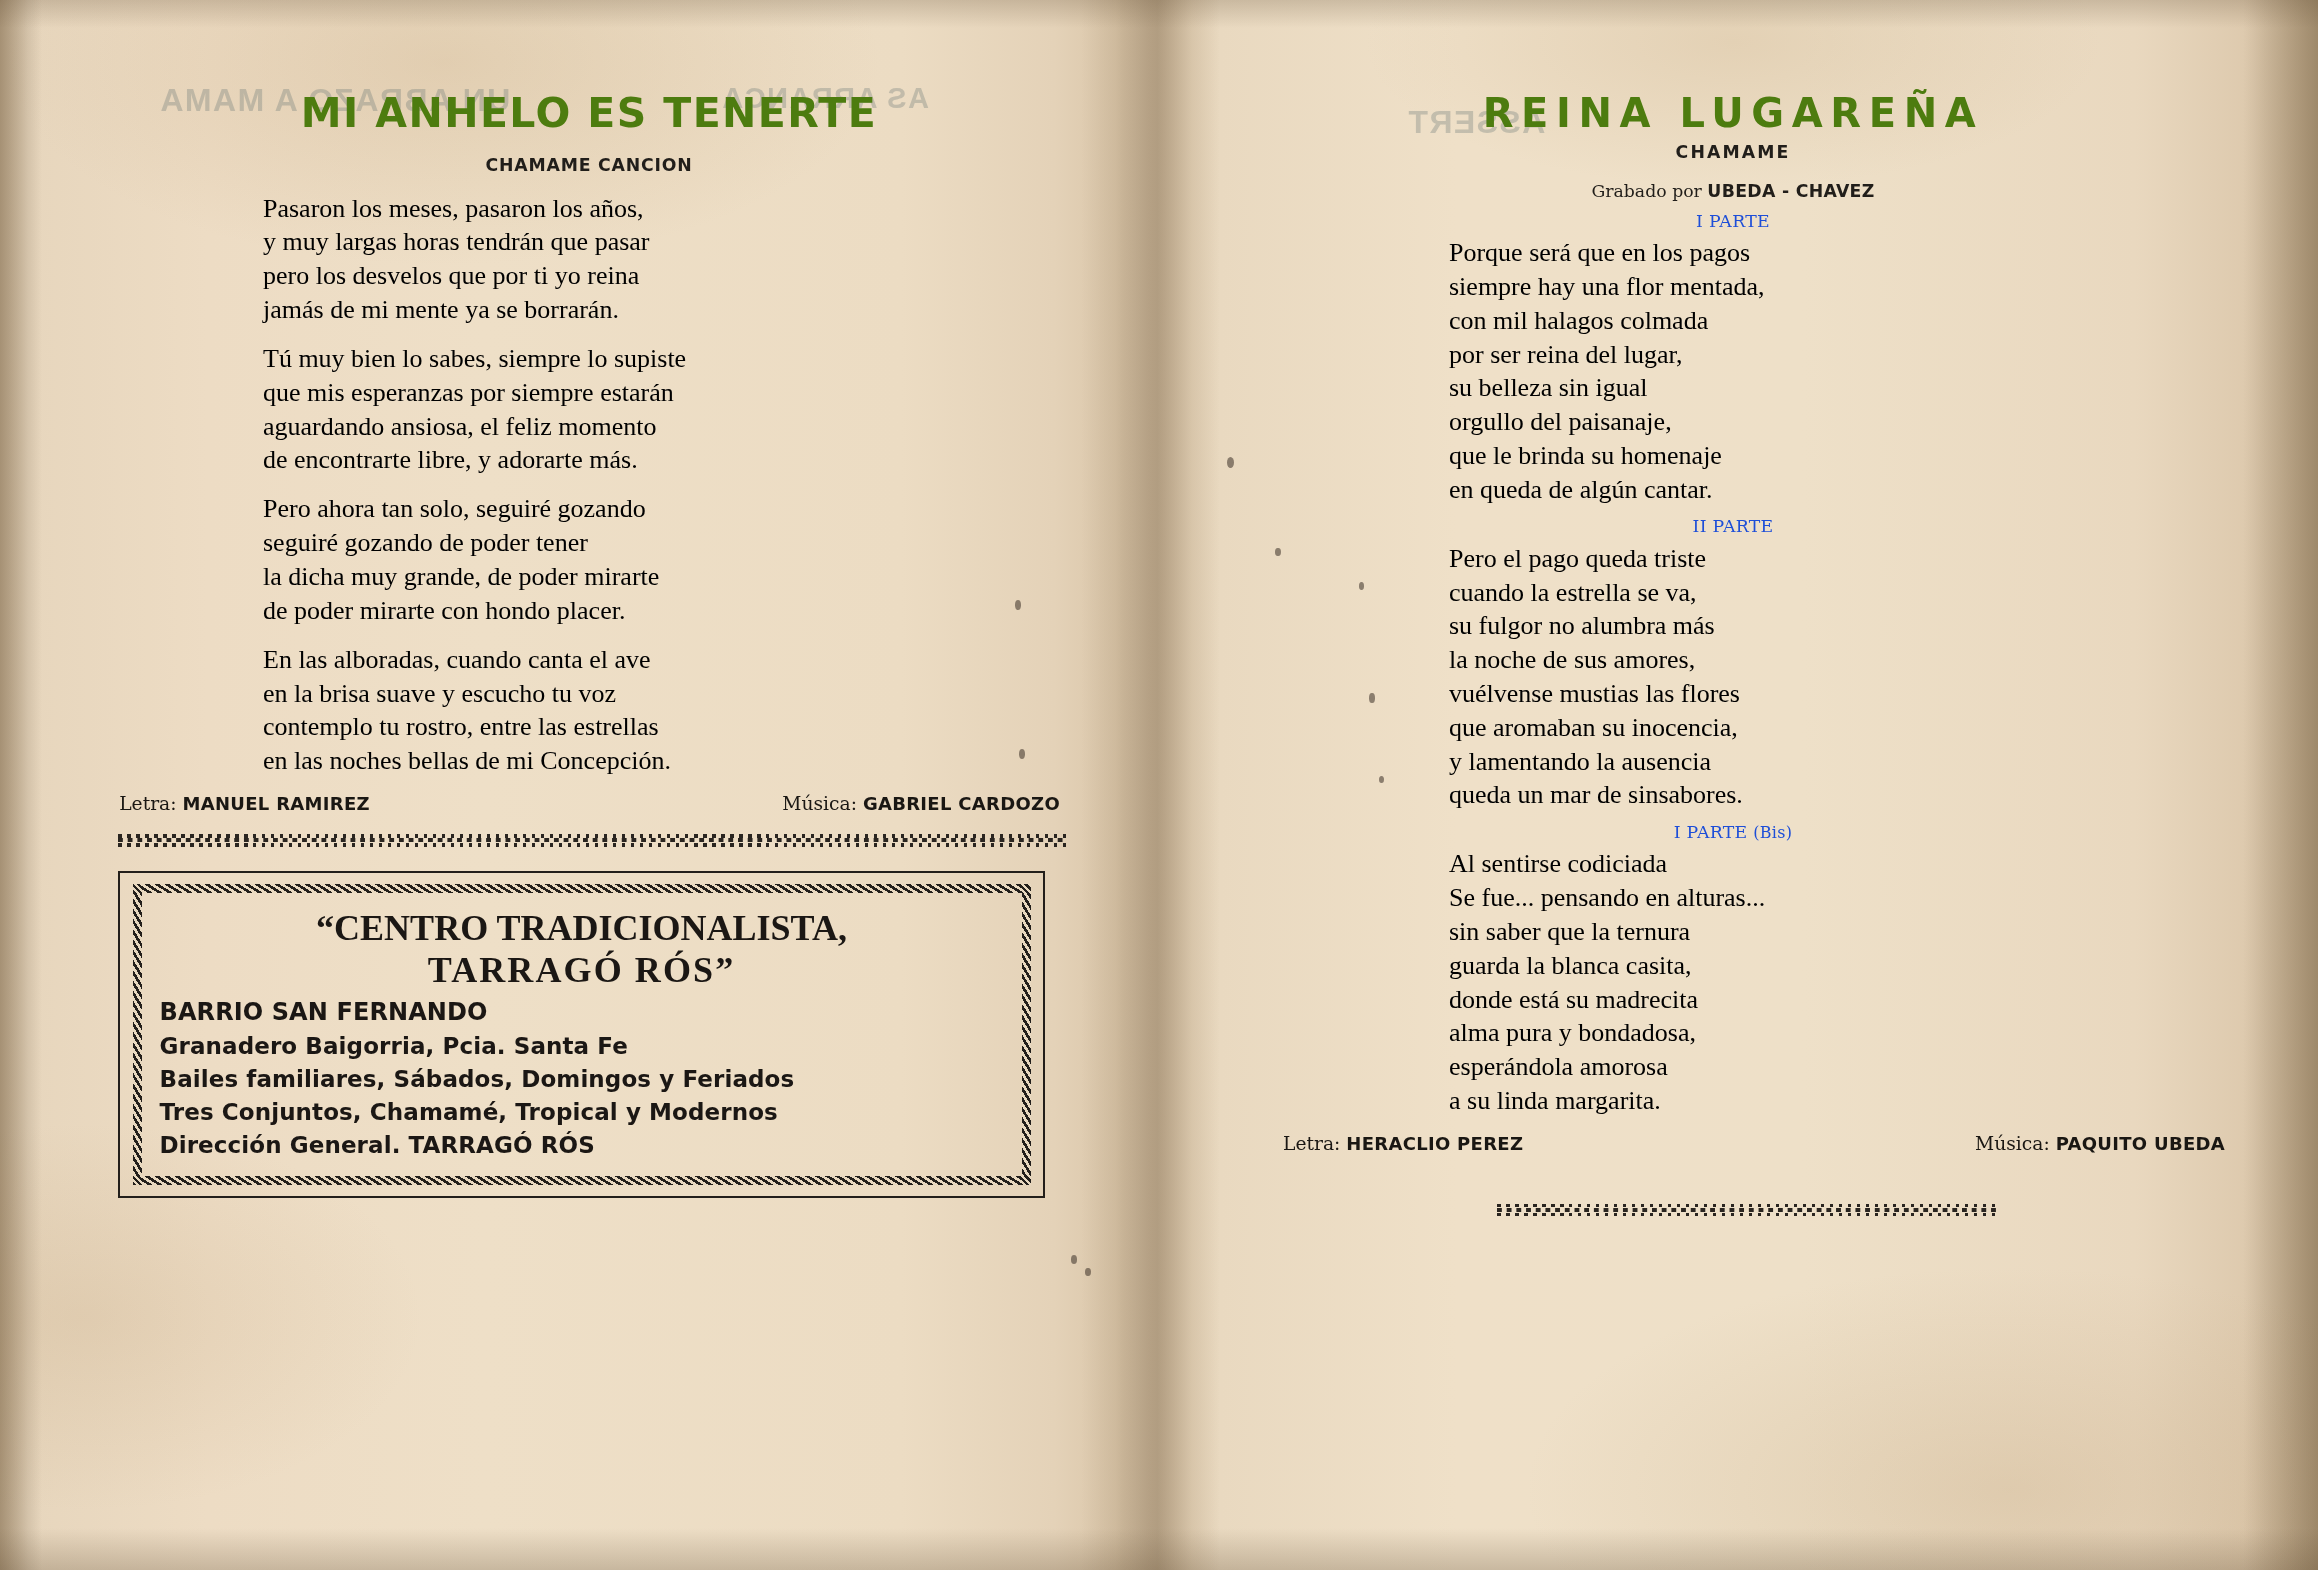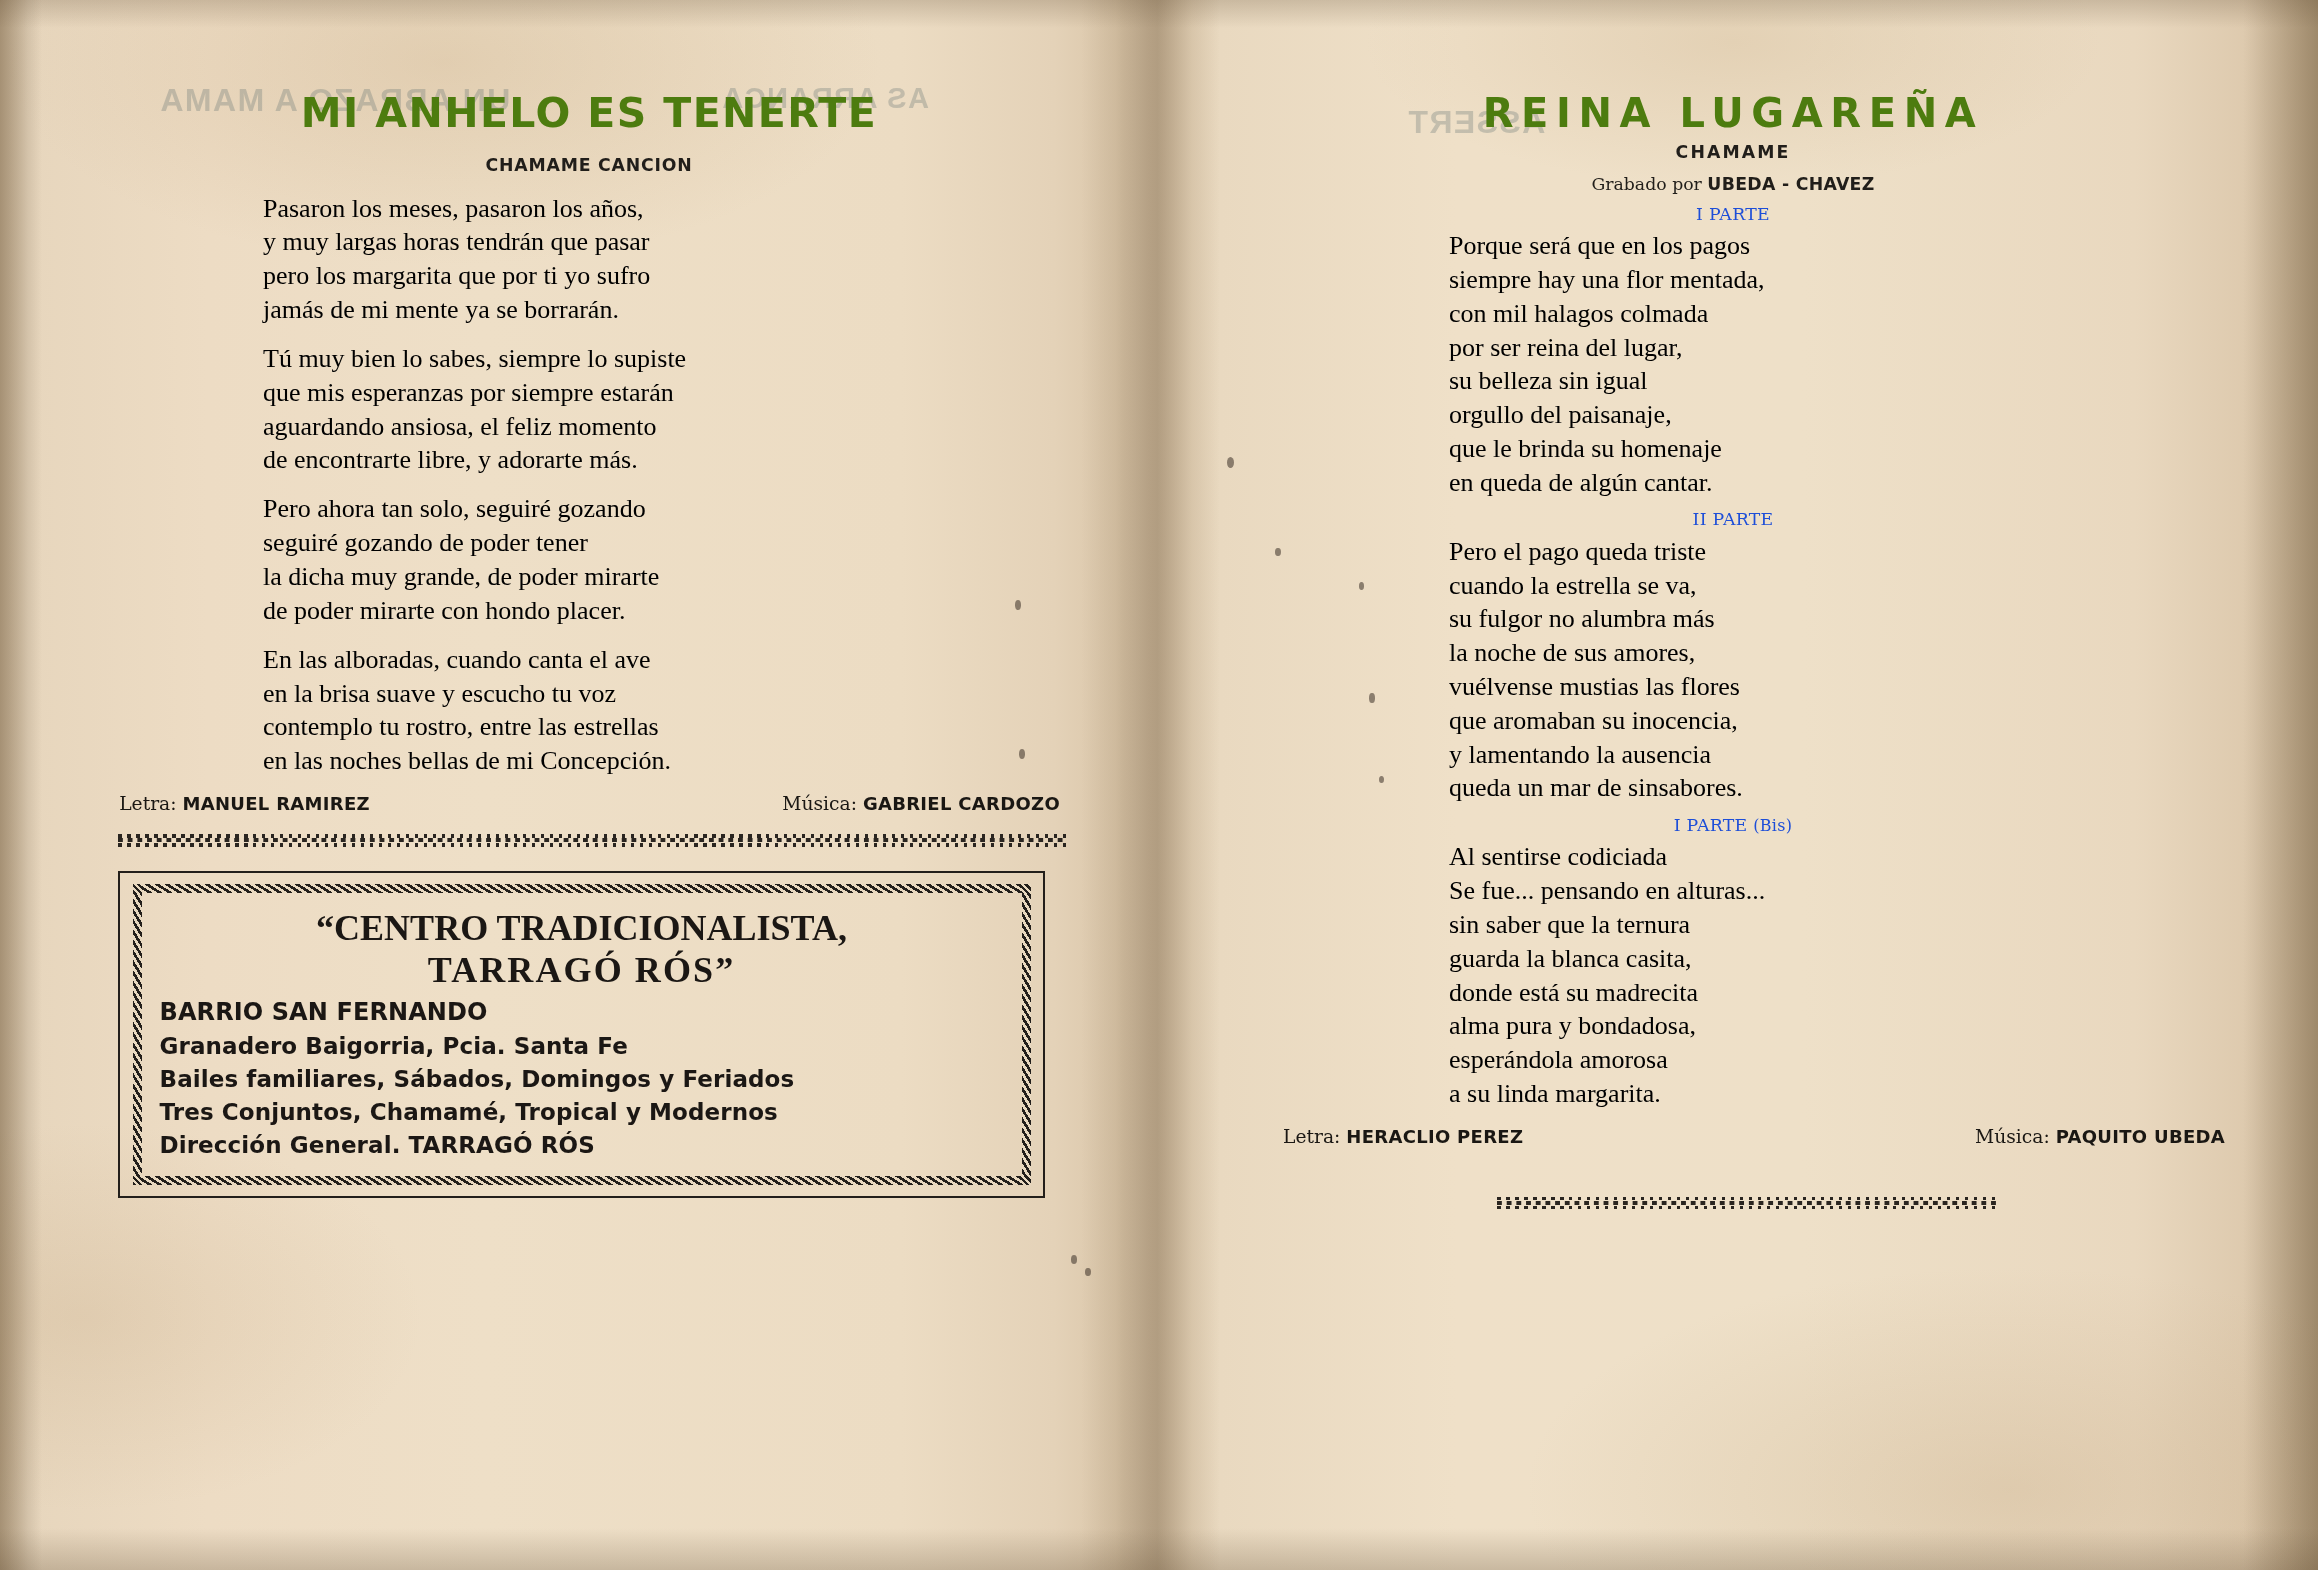--- a/index.html
+++ b/index.html
@@ -223,21 +223,21 @@
 
   <div class="col col-left">
     <div class="song-title" style="margin-top:89px;">MI ANHELO ES TENERTE</div>
 
     <div class="subtitle" style="margin-top:18px;">CHAMAME CANCION</div>
 
     <div class="lyr-left" style="margin-top:16.6px;">
       <div class="stanza">
         <div>Pasaron los meses, pasaron los años,</div>
         <div>y muy largas horas tendrán que pasar</div>
-        <div>pero los margarita que por ti yo sufro</div>
+        <div>pero los desvelos que por ti yo reina</div>
         <div>jamás de mi mente ya se borrarán.</div>
       </div>
       <div class="stanza">
         <div>Tú muy bien lo sabes, siempre lo supiste</div>
         <div>que mis esperanzas por siempre estarán</div>
         <div>aguardando ansiosa, el feliz momento</div>
         <div>de encontrarte libre, y adorarte más.</div>
       </div>
       <div class="stanza">
         <div>Pero ahora tan solo, seguiré gozando</div>
@@ -279,21 +279,21 @@
         <div class="ad-line sm">Dirección General. TARRAGÓ RÓS</div>
       </div>
     </div>
   </div>
 
   <div class="col col-right">
     <div class="song-title wide" style="margin-top:90px;">REINA LUGAREÑA</div>
 
     <div class="subtitle" style="margin-top:6px; letter-spacing:2.1px;">CHAMAME</div>
 
-    <div class="recorded" style="margin-top:12px;">
+    <div class="recorded" style="margin-top:19px;">
       <span>Grabado por</span>
       <b>UBEDA - CHAVEZ</b>
     </div>
 
     <div class="part-label" style="margin-top:9.7px;">I PARTE</div>
     <div class="stanza lyr-right-c" style="margin-top:5.5px;">
       <div>Porque será que en los pagos</div>
       <div>siempre hay una flor mentada,</div>
       <div>con mil halagos colmada</div>
       <div>por ser reina del lugar,</div>

